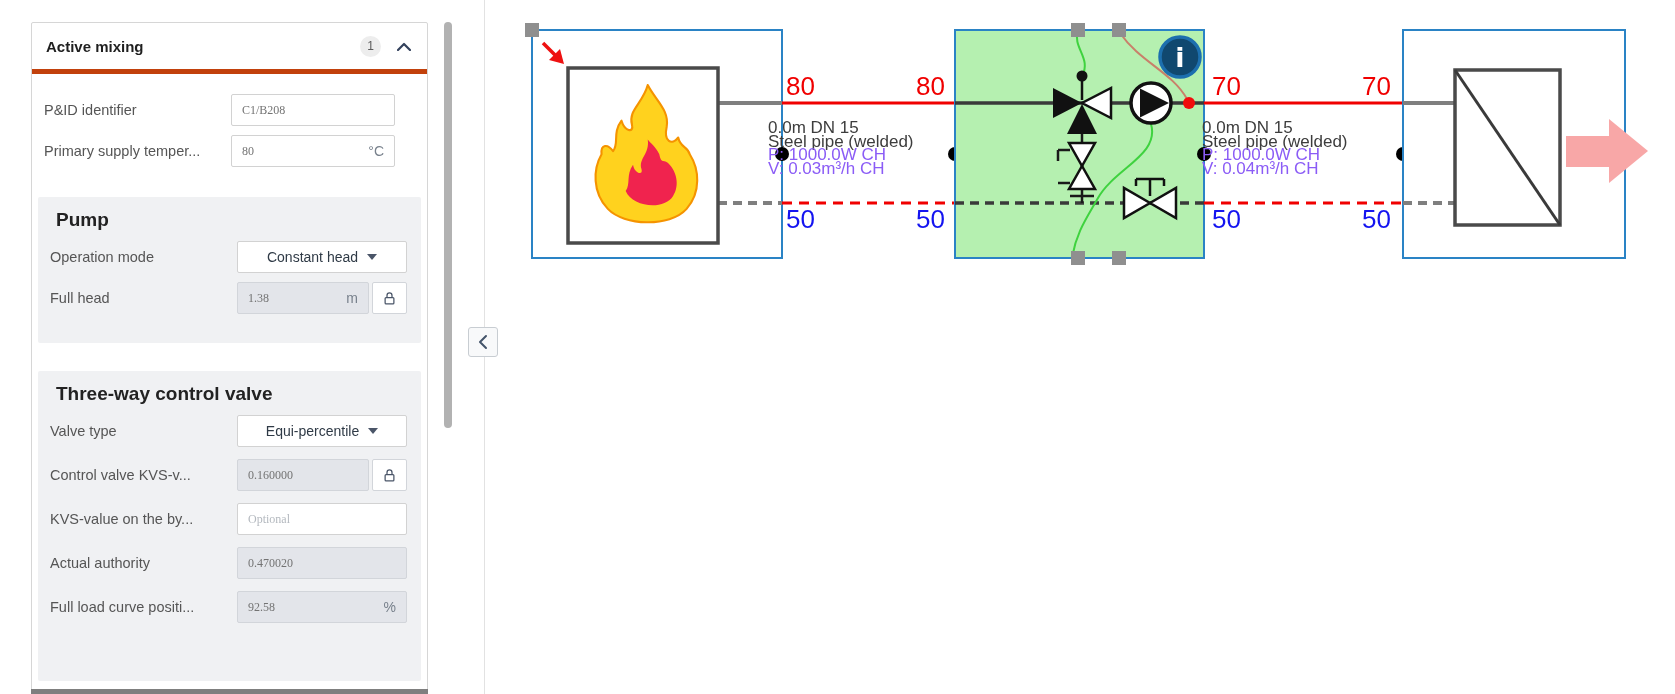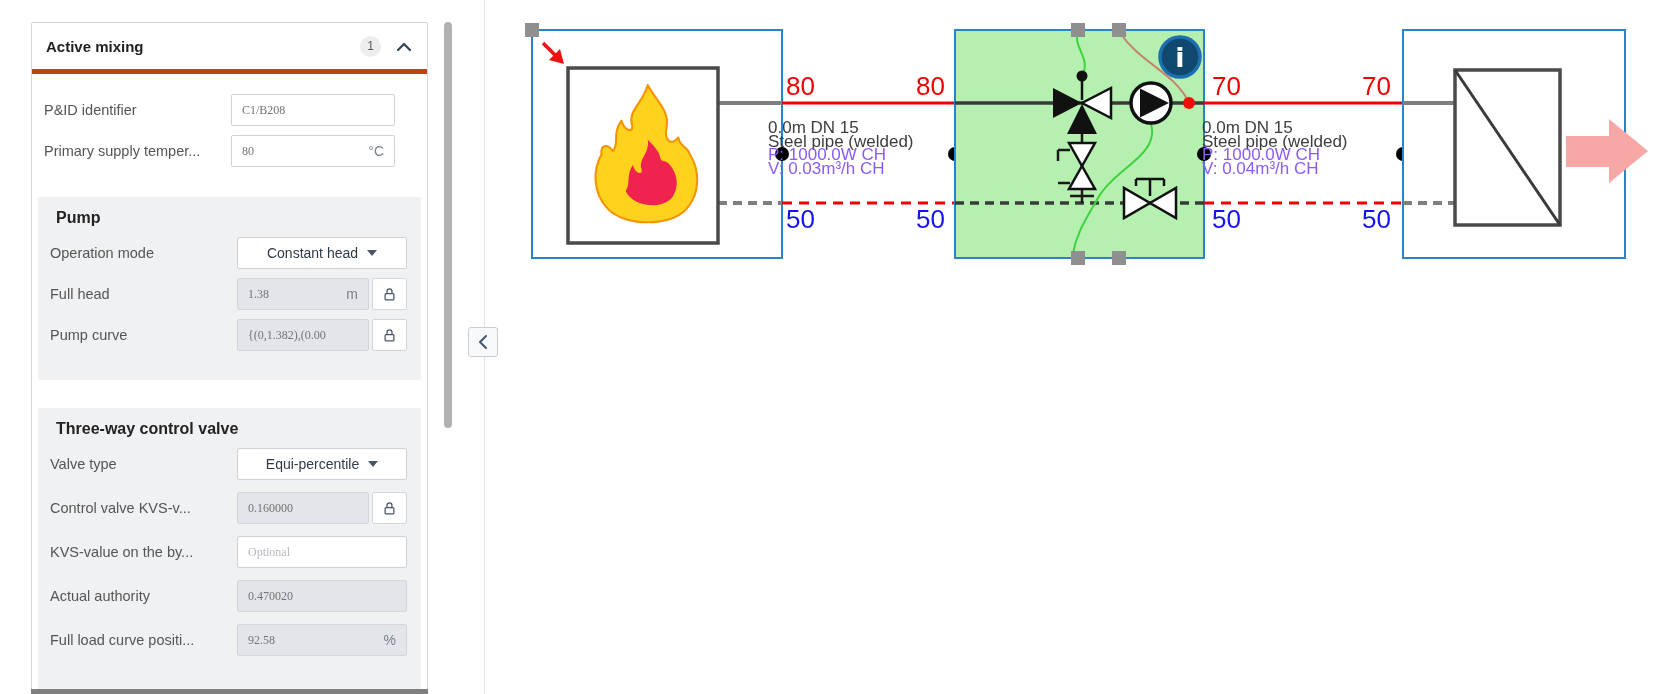--- a/index.html
+++ b/index.html
@@ -32,21 +32,21 @@
   .ctl-lock{display:flex;gap:3px;width:170px;flex:none;margin-left:8px;}
   .ctl-lock .input-wrap{width:132px;gap:20px;}
   .lock-btn{width:35px;height:32px;box-sizing:border-box;background:#fff;border:1px solid #d2d5da;
             border-radius:2px;display:flex;align-items:center;justify-content:center;cursor:pointer;flex:none;}
   .section{margin:30px 6px 0 6px;background:#f0f1f3;border-radius:2px;
            padding:8px 14px 20px 6px;}
   .section .frow{padding-left:6px;padding-right:0;}
   .section .ctl{width:170px;}
   .section.valve{margin-top:28px;padding-bottom:46px;}
   .section.valve .frow{margin-bottom:12px;}
-  .sec-title{font-size:16px;font-weight:700;color:#222;margin:4px 0 10px 12px;}
+  .sec-title{font-size:19px;font-weight:700;color:#222;margin:4px 0 10px 12px;}
 
   .scroll-thumb{position:absolute;left:444px;top:22px;width:8px;height:406px;background:#b2b2b2;
                 border-radius:4px;z-index:4;}
   .divider{position:absolute;left:484px;top:0;width:1px;height:694px;background:#e2e2e2;z-index:1;}
   .collapse-btn{position:absolute;left:468px;top:327px;width:30px;height:30px;box-sizing:border-box;
                 background:#f8f9fa;border:1px solid #c8cdd2;border-radius:3px;z-index:5;cursor:pointer;
                 display:flex;align-items:center;justify-content:center;}
   .bottom-bar{position:absolute;left:31px;top:689px;width:397px;height:5px;background:#7f7f7f;z-index:4;}
 
   
@@ -227,34 +227,20 @@
             <span class="unit">m</span>
           </div>
           <button class="lock-btn">
             <svg width="15" height="15" viewBox="0 0 24 24">
               <rect x="5" y="10.5" width="14" height="10" rx="1.5" fill="none" stroke="#4a5568" stroke-width="2"></rect>
               <path d="M8 10.5 V7 a4 4 0 0 1 8 0 v3.5" fill="none" stroke="#4a5568" stroke-width="2"></path>
             </svg>
           </button>
         </div>
       </div>
-      <div class="frow">
-        <label>Pump curve</label>
-        <div class="ctl-lock">
-          <div class="input-wrap disabled">
-            <input disabled="" value="{(0,1.382),(0.00" style="">
-          </div>
-          <button class="lock-btn">
-            <svg width="15" height="15" viewBox="0 0 24 24">
-              <rect x="5" y="10.5" width="14" height="10" rx="1.5" fill="none" stroke="#4a5568" stroke-width="2"></rect>
-              <path d="M8 10.5 V7 a4 4 0 0 1 8 0 v3.5" fill="none" stroke="#4a5568" stroke-width="2"></path>
-            </svg>
-          </button>
-        </div>
-      </div>
     </div>
 
     <div class="section valve">
       <div class="sec-title">Three-way control valve</div>
       <div class="frow">
         <label>Valve type</label>
         <div class="ctl sel">
           <span>Equi-percentile</span>
           <svg width="10" height="6" viewBox="0 0 10 6">
             <polygon points="0,0 10,0 5,6" fill="#4a5568"></polygon>

